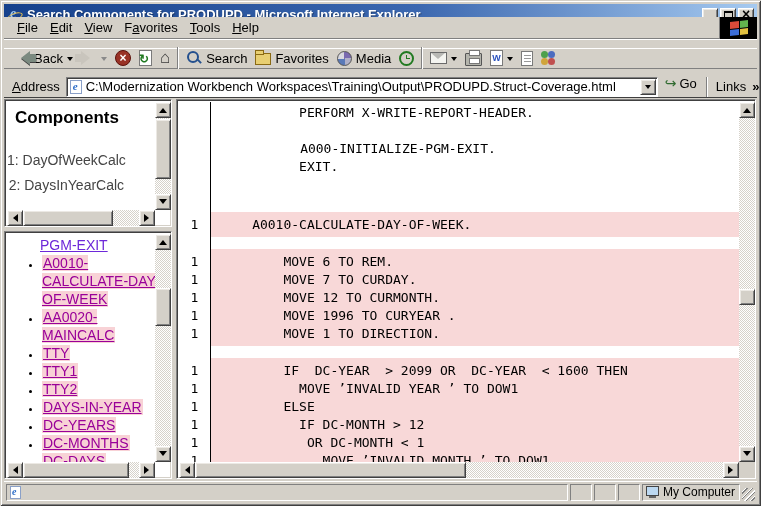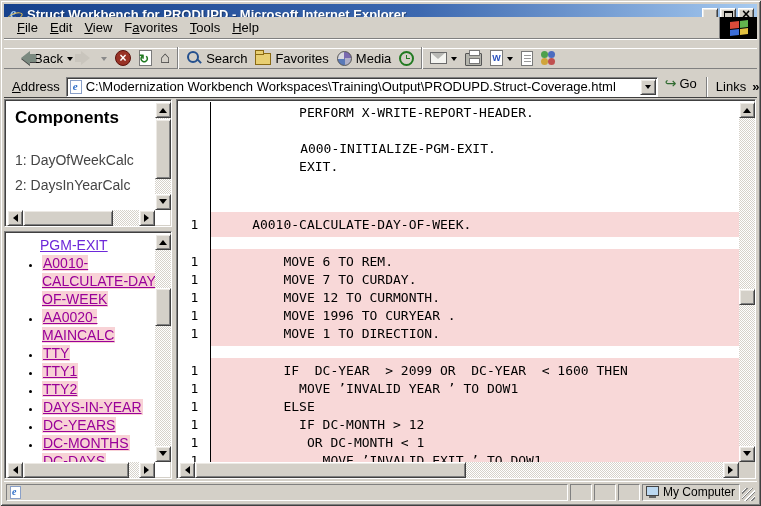--- a/index.html
+++ b/index.html
@@ -132,21 +132,21 @@
   .thumb{position:absolute;}
   .tri{width:0;height:0;border:4px solid transparent;}
   .tri.up{border-bottom:5px solid #000;margin-top:-3px;}
   .tri.down{border-top:5px solid #000;margin-bottom:-3px;}
   .tri.left{border-right:5px solid #000;margin-left:-3px;}
   .tri.right{border-left:5px solid #000;margin-right:-3px;}
   .corner{position:absolute;background:#d4d0c8;}
 
   
   .comp-head{position:absolute;left:8px;top:6px;font-size:17px;font-weight:bold;}
-  .comp-list{position:absolute;left:8px;top:46px;}
+  .comp-list{position:absolute;left:0;top:46px;text-align:center;}
   .comp-item{font-size:14px;line-height:25px;color:#454545;white-space:nowrap;}
 
   
   .link-partial{margin:2px 0 0 33px;font-size:14px;line-height:18px;}
   .link-partial a{color:#6d28d9;text-decoration:underline;}
   #link-list{margin:0;padding:0 0 0 35px;list-style:disc;}
   #link-list li{font-size:14px;line-height:18px;color:#000;}
   #link-list li::marker{color:#000;font-size:11px;}
   .plink{color:#990099;text-decoration:underline;background:#f8d2d6;padding:0 1px;}
 
@@ -172,21 +172,21 @@
   .grip{width:13px;height:13px;align-self:flex-end;
     background:repeating-linear-gradient(-45deg,transparent 0 2px,#808080 2px 3px,#fff 3px 4px);}
 </style>
 </head>
 <body>
 
 <div class="window">
 
   <div class="titlebar">
     <span class="ie-ico"></span>
-    <span class="ttext">Struct Workbench for PRODUPD - Microsoft Internet Explorer</span>
+    <span class="ttext">Search Components for PRODUPD - Microsoft Internet Explorer</span>
     <span class="tbtns">
       <span class="tb raised">
           <span class="g-min"></span>
         </span>
       <span class="tb raised">
           <span class="g-max"></span>
         </span>
       <span class="tb raised">
           <span class="g-x"></span>
         </span>
@@ -440,21 +440,21 @@
               <div class="crow hl" style="height: 18px;">
                 <span class="gut">1</span>
                 <span class="cline">           IF DC-MONTH &gt; 12</span>
               </div>
               <div class="crow hl" style="height: 18px;">
                 <span class="gut">1</span>
                 <span class="cline">            OR DC-MONTH &lt; 1</span>
               </div>
               <div class="crow hl" style="height: 18px;">
                 <span class="gut">1</span>
-                <span class="cline">              MOVE ’INVALID EXIT ’ TO DOW1</span>
+                <span class="cline">              MOVE ’INVALID MONTH ’ TO DOW1</span>
               </div>
             </div>
           <div class="vline"></div>
         </div>
         <div class="sb dither" style="left:560px;top:0;width:16px;height:360px;">
           <span class="sbtn raised" style="top:0;">
               <span class="tri up"></span>
             </span>
           <span class="thumb raised" style="left:0;top:187px;width:16px;height:16px;"></span>
           <span class="sbtn raised" style="top:344px;">

